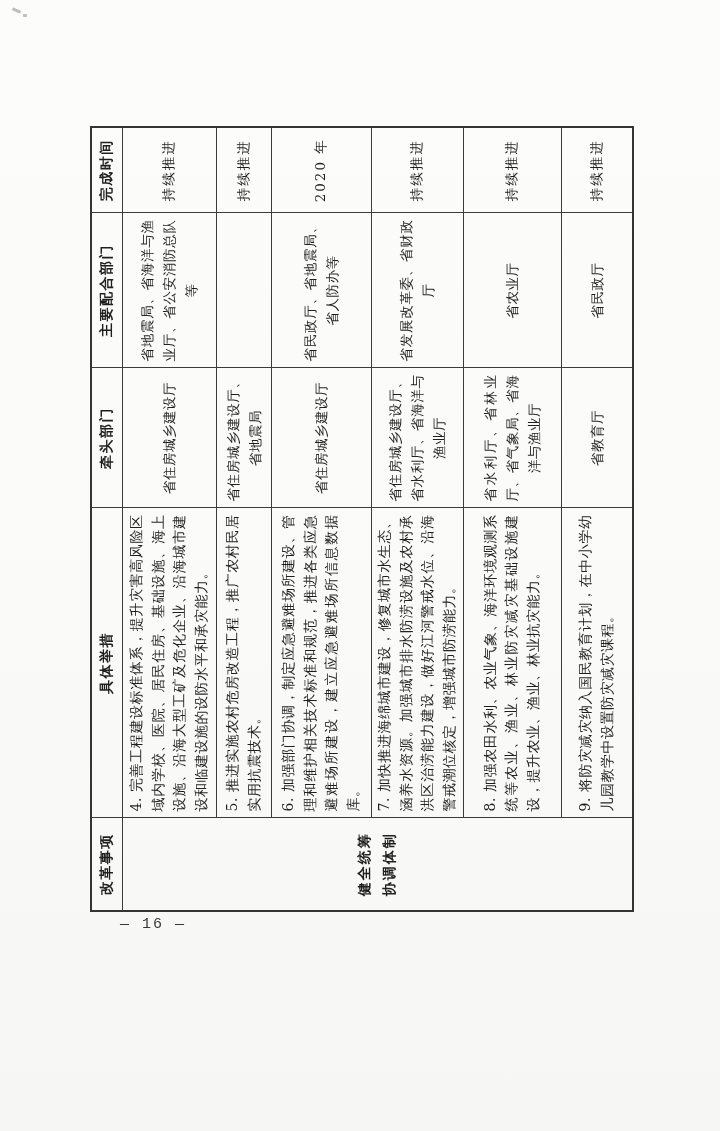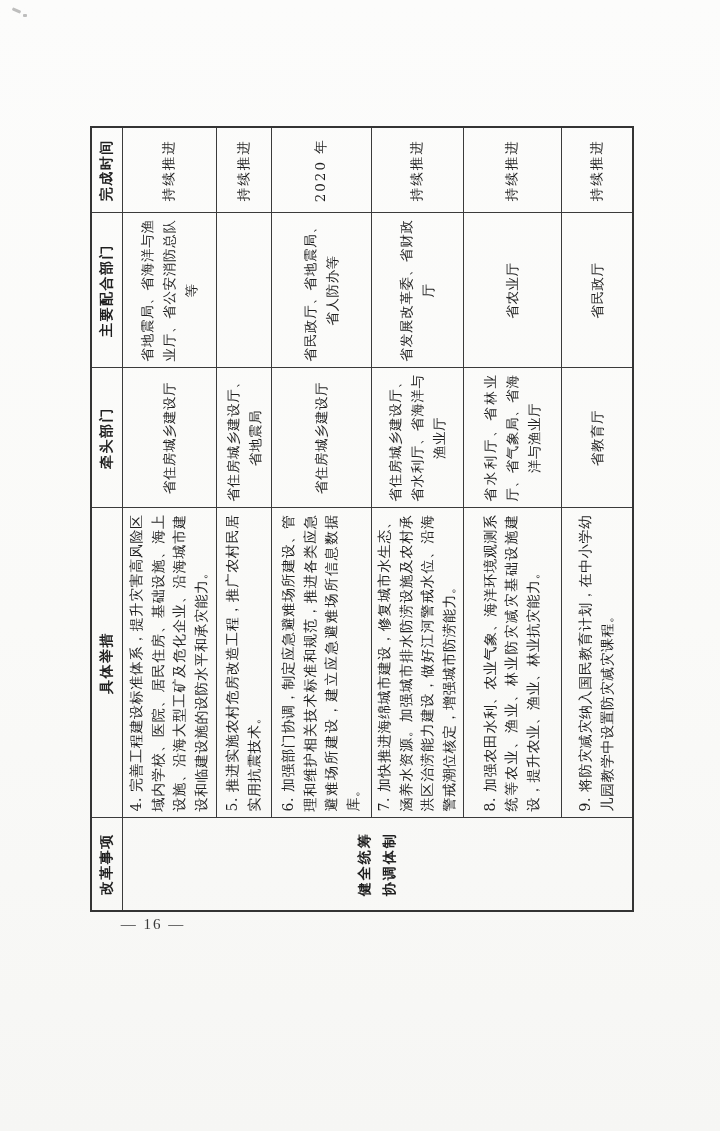--- a/index.html
+++ b/index.html
@@ -86,21 +86,21 @@
   tr.rh-8{height:98px;}
   tr.rh-9{height:72px;}
   .page-number{
     position:absolute;
     left:98px;top:916px;
     width:110px;
     font-size:15px;
     letter-spacing:2px;
     color:#3a3a3a;
     text-align:center;
-    font-family:Liberation Serif, serif;
+    font-family:Liberation Mono, monospace;
   }
   
   .speck{position:absolute;background:#8a8a8a;opacity:.55;border-radius:1px;}
   .speck.s1{left:12px;top:9px;width:9px;height:3px;transform:rotate(25deg);}
   .speck.s2{left:23px;top:14px;width:4px;height:3px;}
 </style>
 </head>
 <body>
 
 <div class="sheet">

